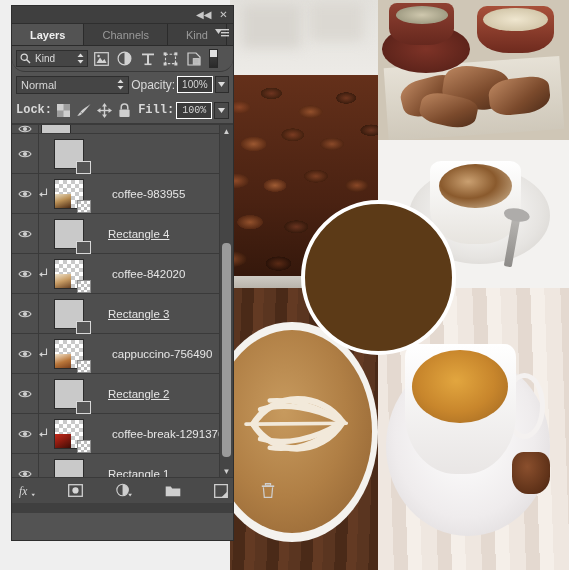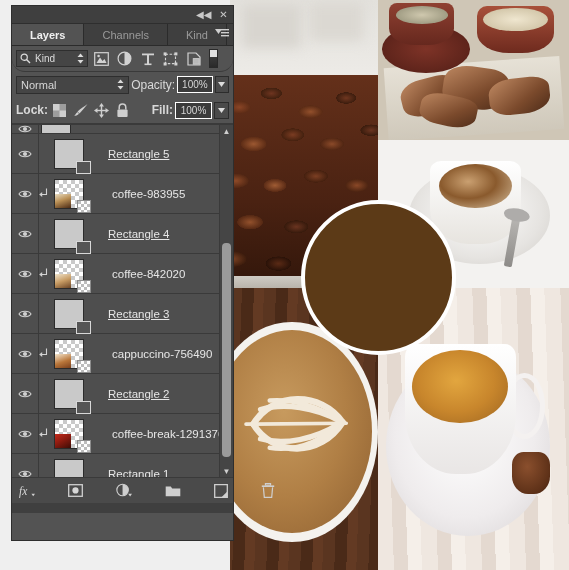--- a/index.html
+++ b/index.html
@@ -155,21 +155,21 @@
   .modesel{width:118px;height:18px;background:#454545;border:1px solid #2e2e2e;
     box-sizing:border-box;display:flex;align-items:center;padding:0 4px;font-size:11px;}
   .modesel .lbl{flex:1;}
   .lblsm{font-size:12px;color:#d8d8d8;}
   .numfield{width:37px;height:17px;background:#3b3b3b;border:1px solid #ffffff;
     box-sizing:border-box;display:flex;align-items:center;justify-content:center;font-size:10px;}
   .dropbtn{width:15px;height:17px;background:#4a4a4a;border:1px solid #2c2c2c;
     box-sizing:border-box;display:flex;align-items:center;justify-content:center;}
 
   .lockrow{height:26px;display:flex;align-items:center;padding:0 4px;gap:2px;
-    border-bottom:1px solid #3a3a3a;}
+    border-bottom:1px solid #3a3a3a;font-family:Liberation Mono, monospace;}
   .lockrow .spacer{flex:1;}
 
   .layerlist{position:relative;height:352px;background:#4e4e4e;overflow:hidden;
     border-top:1px solid #3a3a3a;}
   .lrow{height:39px;display:flex;align-items:center;border-bottom:1px solid #3a3a3a;
     position:relative;}
   .lrow.partial{height:8px;overflow:hidden;border-bottom:1px solid #3a3a3a;}
   .eye{width:26px;display:flex;align-items:center;justify-content:center;flex:0 0 26px;}
   .sep{width:1px;align-self:stretch;background:#3a3a3a;}
   .clipmark{width:13px;text-align:center;color:#cfcfcf;font-size:11px;flex:0 0 13px;}
@@ -423,21 +423,20 @@
             <svg width="14" height="10" viewBox="0 0 14 10">
   <path d="M1 5 C3 1.4, 11 1.4, 13 5 C11 8.6, 3 8.6, 1 5 Z" fill="none" stroke="#d0d0d0" stroke-width="1.1"></path>
   <circle cx="7" cy="5" r="2.1" fill="#d0d0d0"></circle>
             </svg>
           </div>
           <div class="sep"></div>
           <div class="clipmark"></div>
           <div class="thumbwrap">
             <div class="thumb shape"></div>
           </div>
-          <div class="lname shapename">Rectangle 5 </div>
         </div>
         <div class="lrow">
           <div class="eye">
             <svg width="14" height="10" viewBox="0 0 14 10">
   <path d="M1 5 C3 1.4, 11 1.4, 13 5 C11 8.6, 3 8.6, 1 5 Z" fill="none" stroke="#d0d0d0" stroke-width="1.1"></path>
   <circle cx="7" cy="5" r="2.1" fill="#d0d0d0"></circle>
             </svg>
           </div>
           <div class="sep"></div>
           <div class="clipmark">

